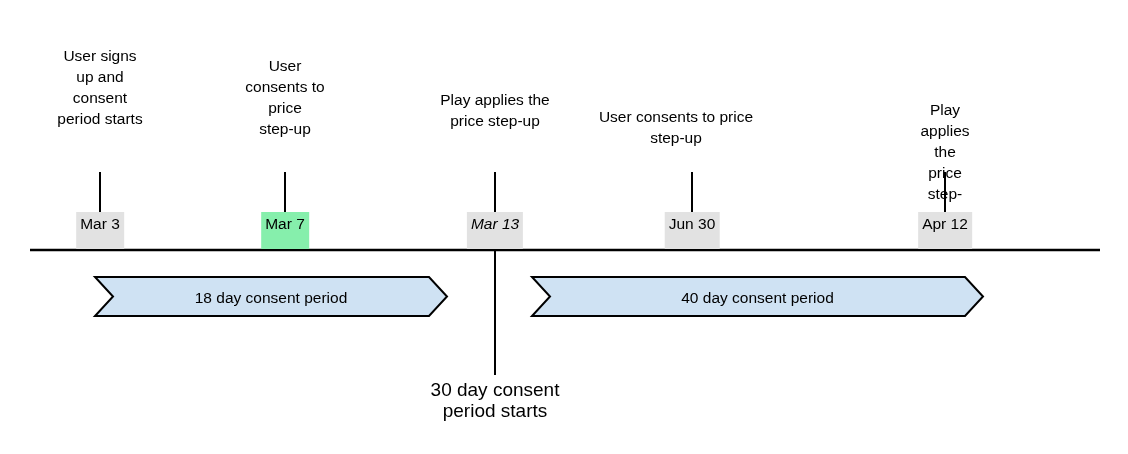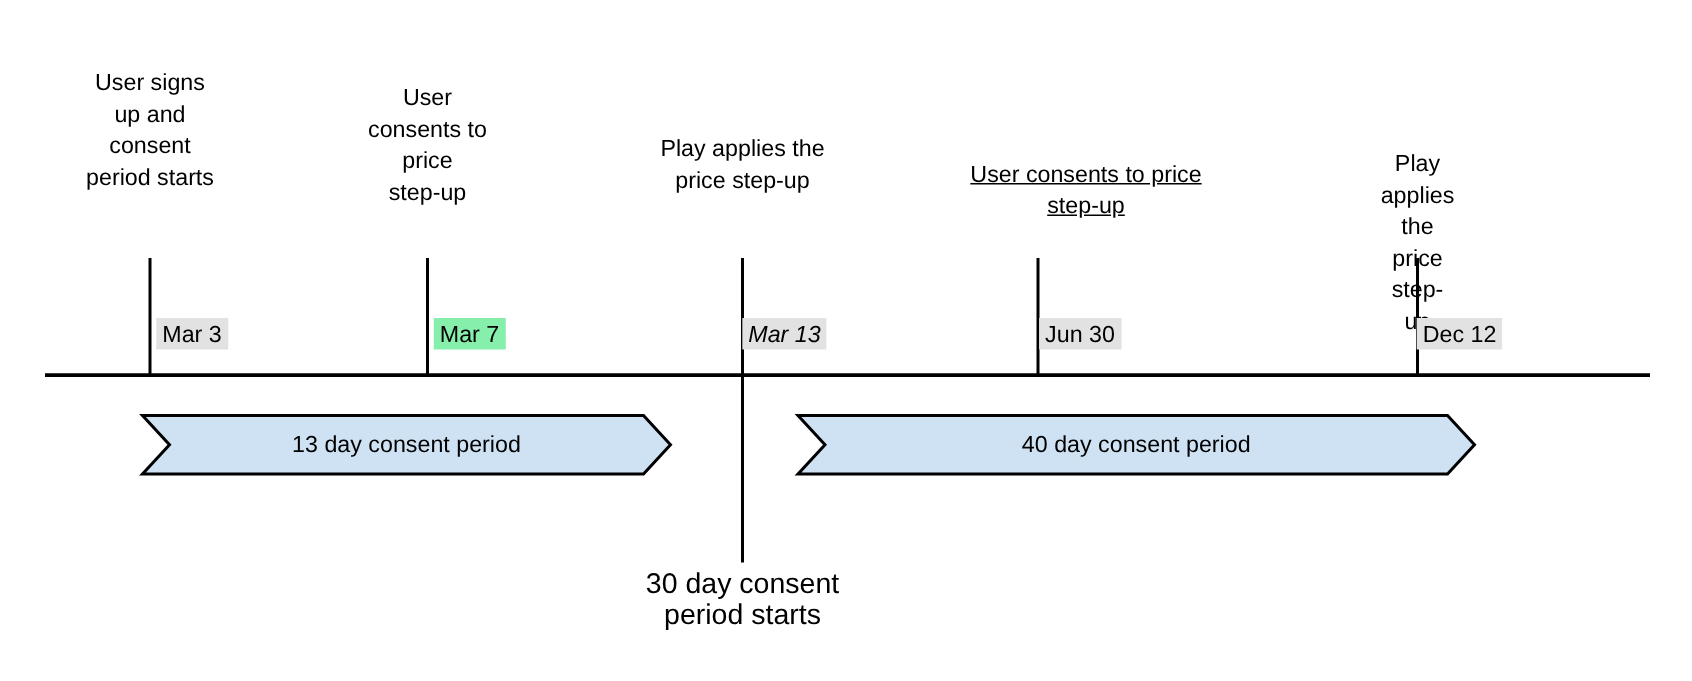--- a/index.html
+++ b/index.html
@@ -46,24 +46,23 @@
     white-space: pre-line;
     transform: translateX(-50%);
   }
   
   .date-chip {
     position: absolute;
     background: #e2e2e2;
     color: #000000;
     font-size: 15.5px;
     line-height: 19px;
-    padding: 2px 4px 0 4px;
+    padding: 2px 4px 16px 4px;
     white-space: nowrap;
     transform: translateX(-50%);
-    margin-left: 28px;
   }
   
   .period-label {
     position: absolute;
     font-size: 15.5px;
     line-height: 19px;
     color: #000000;
     white-space: nowrap;
     transform: translate(-50%, -50%);
     text-align: center;
@@ -106,26 +105,26 @@
 period starts</div>
         <div class="date-chip" style="left: 100px; top: 212px; background: rgb(226, 226, 226);">Mar 3</div>
         <div class="event-caption" style="left: 285px; top: 55px;">User
 consents to
 price
 step-up</div>
         <div class="date-chip" style="left: 285px; top: 212px; background: #86efac;">Mar 7</div>
         <div class="event-caption" style="left: 495px; top: 89px;">Play applies the
 price step-up</div>
         <div class="date-chip" style="left: 495px; top: 212px; background: rgb(226, 226, 226); font-style: italic;">Mar 13</div>
-        <div class="event-caption" style="left: 724px; top: 106px; text-decoration: underline;">User consents to price
+        <div class="event-caption" style="left: 676px; top: 106px;">User consents to price
 step-up</div>
         <div class="date-chip" style="left: 692px; top: 212px; background: rgb(226, 226, 226);">Jun 30</div>
         <div class="event-caption" style="left: 945px; top: 99px;">Play applies the
 price step-up</div>
-        <div class="date-chip" style="left: 945px; top: 212px; background: rgb(226, 226, 226);">Dec 12</div>
-        <div class="period-label" style="left: 271px; top: 296.5px;">13 day consent period</div>
+        <div class="date-chip" style="left: 945px; top: 212px; background: rgb(226, 226, 226);">Apr 12</div>
+        <div class="period-label" style="left: 271px; top: 296.5px;">18 day consent period</div>
         <div class="period-label" style="left: 757.5px; top: 296.5px;">40 day consent period</div>
         <div class="below-note" style="left: 495px; top: 379px;">30 day consent
 period starts</div>
       </div>
   </div>
 
 </div>
 
 </body></html>

